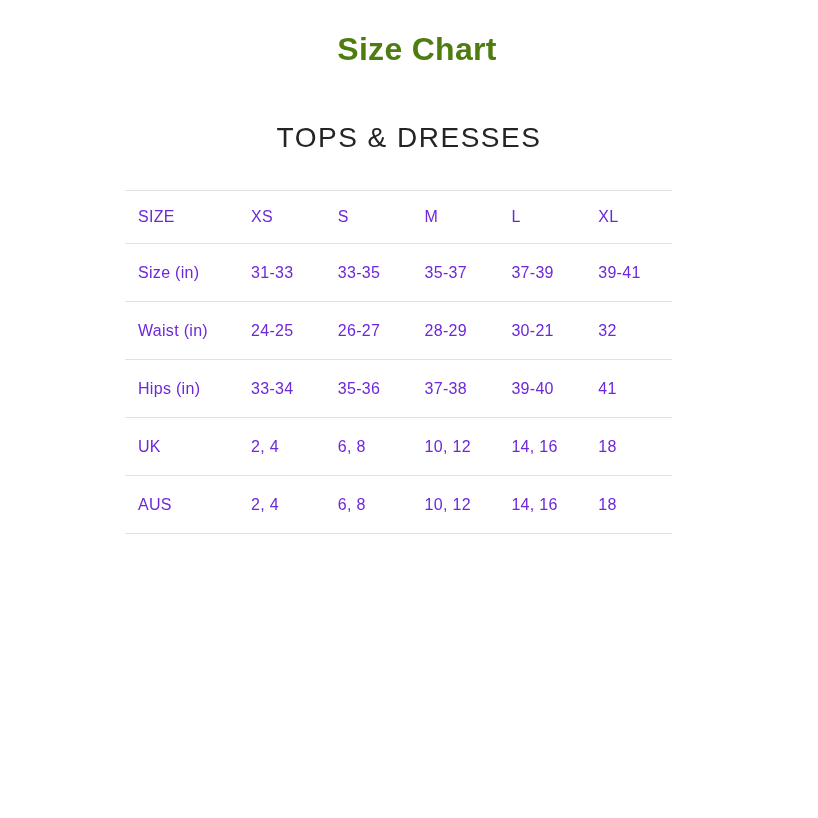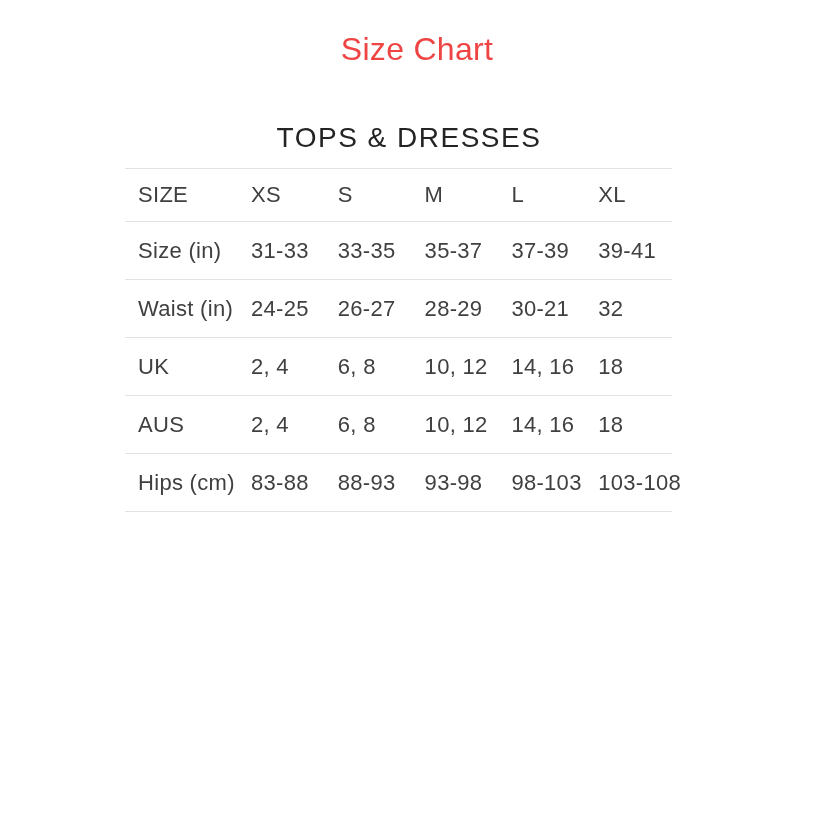--- a/index.html
+++ b/index.html
@@ -13,43 +13,43 @@
     font-family: "Liberation Sans", sans-serif;
     color: #2b2b2b;
     overflow: hidden;
     position: relative;
   }
   .page-title {
     margin: 0;
     padding-top: 31px;
     text-align: center;
     font-size: 32px;
-    font-weight: 400;
+    font-weight: 700;
     letter-spacing: 0.3px;
-    color: #ef4444;
+    color: #4d7c0f;
     padding-left: 16px;
   }
   .page-subtitle {
     margin: 4px;
     margin-top: 54px;
     text-align: center;
     font-size: 28px;
     font-weight: 400;
     letter-spacing: 1.5px;
     color: #242424;
   }
   .size-table {
     border-collapse: collapse;
     table-layout: fixed;
     width: 547px;
     margin-left: 125px;
-    margin-top: 14px;
-    font-size: 22px;
+    margin-top: 36px;
+    font-size: 16px;
     letter-spacing: 0.3px;
-    color: #404040;
+    color: #6d28d9;
   }
   .size-table col.c-label { width: 113px; }
   .size-table col.c-size  { width: 86.8px; }
   .size-table th,
   .size-table td {
     font-weight: 400;
     text-align: left;
     vertical-align: middle;
     padding: 0 0 0 13px;
     border-top: 1px solid #e2e2e2;
@@ -105,38 +105,38 @@
         </tr>
         <tr>
           <th>Waist (in)</th>
           <td>24-25</td>
           <td>26-27</td>
           <td>28-29</td>
           <td>30-21</td>
           <td>32</td>
         </tr>
         <tr>
+          <th>Hips (in)</th>
+          <td>33-34</td>
+          <td>35-36</td>
+          <td>37-38</td>
+          <td>39-40</td>
+          <td>41</td>
+        </tr>
+        <tr>
           <th>UK</th>
           <td>2, 4</td>
           <td>6, 8</td>
           <td>10, 12</td>
           <td>14, 16</td>
           <td>18</td>
         </tr>
         <tr>
           <th>AUS</th>
           <td>2, 4</td>
           <td>6, 8</td>
           <td>10, 12</td>
           <td>14, 16</td>
           <td>18</td>
         </tr>
-        <tr>
-          <th>Hips (cm)</th>
-          <td>83-88</td>
-          <td>88-93</td>
-          <td>93-98</td>
-          <td>98-103</td>
-          <td>103-108</td>
-        </tr>
       </tbody>
   </table>
 </div>
 
 </body></html>

